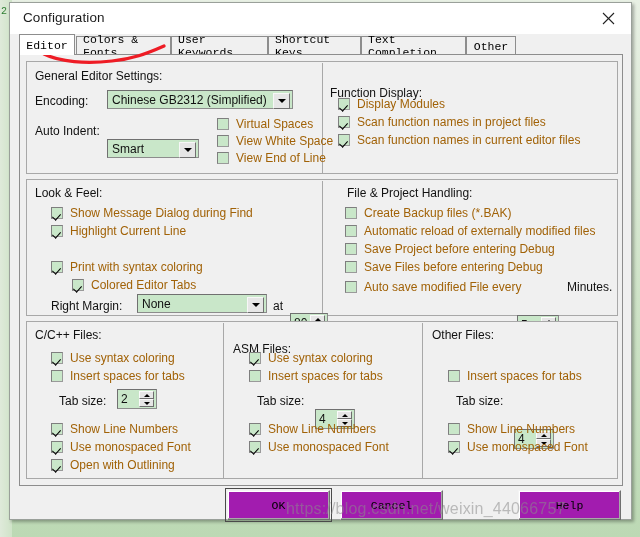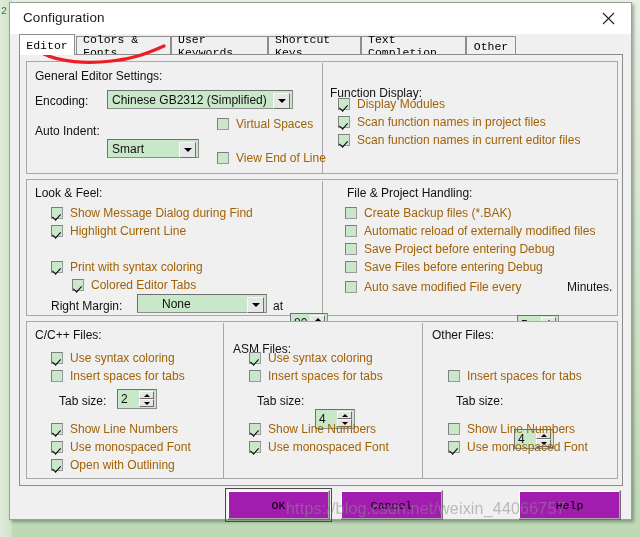--- a/index.html
+++ b/index.html
@@ -281,20 +281,24 @@
       <div class="row" style="left:8px; top:62px;">Auto Indent:</div>
       <div class="combo" style="left:80px; top:58px; width:92px;">
         <span class="combo-text">Smart</span>
         <span class="combo-arrow"></span>
       </div>
 
       <div class="row" style="left:190px; top:55px;">
         <span class="cb"></span>
         <span class="label">Virtual Spaces</span>
       </div>
+      <div class="row" style="left:190px; top:72px;">
+        <span class="cb"></span>
+        <span class="label">View White Space</span>
+      </div>
       <div class="row" style="left:190px; top:89px;">
         <span class="cb"></span>
         <span class="label">View End of Line</span>
       </div>
 
       <div class="group-title" style="left:303px; top:7px;margin-top:17px;">Function Display:</div>
 
       <div class="row" style="left:311px; top:35px;">
         <span class="cb checked"></span>
         <span class="label">Display Modules</span>
@@ -325,21 +329,21 @@
       <div class="row" style="left:24px; top:80px;">
         <span class="cb checked"></span>
         <span class="label">Print with syntax coloring</span>
       </div>
       <div class="row" style="left:24px; top:98px;padding-left:21px;">
         <span class="cb checked"></span>
         <span class="label">Colored Editor Tabs</span>
       </div>
 
       <div class="row" style="left:24px; top:119px;">Right Margin:</div>
-      <div class="combo" style="left:110px; top:114px; width:130px;padding-left:20px;">
+      <div class="combo" style="left:110px; top:114px; width:130px;">
         <span class="combo-text">None</span>
         <span class="combo-arrow"></span>
       </div>
       <div class="row" style="left:246px; top:119px;">at</div>
       <div class="spin" style="left:263px; top:114px; width:38px;">
         <span class="spin-val">80</span>
         <span class="spin-btns">
           <span class="spin-btn up"></span>
           <span class="spin-btn down"></span>
         </span>

